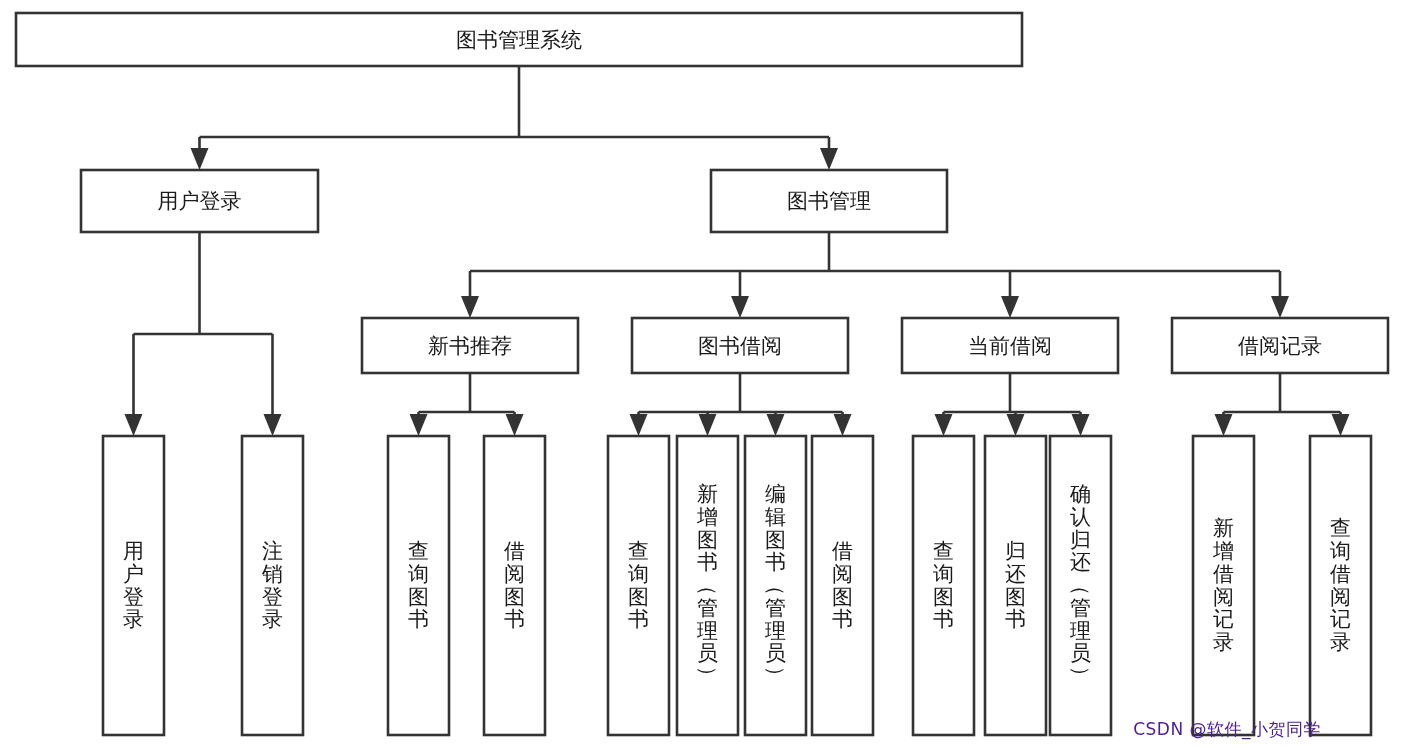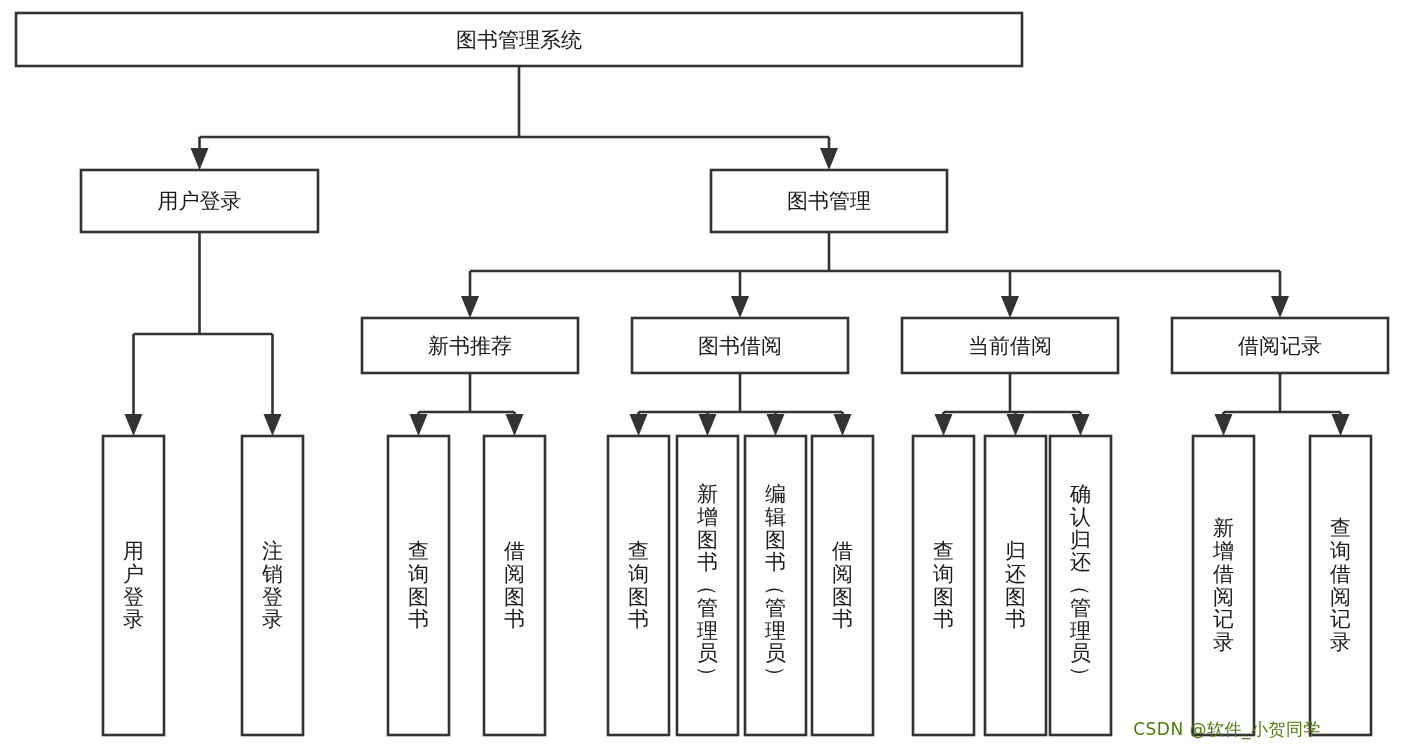--- a/index.html
+++ b/index.html
@@ -66,21 +66,21 @@
   }
   .vlabel span {
     display: block;
   }
   .watermark {
     position: absolute;
     right: 8px;
     bottom: 6px;
     font-family: "DejaVu Sans", "Liberation Sans", sans-serif;
     font-size: 17px;
-    color: #4d7c0f;
+    color: #4c1d95;
     letter-spacing: 0.5px;
     user-select: none;
   }
 </style>
 </head>
 <body>
 
 <div id="diagram-root">
   <svg id="flow-svg" viewBox="0 0 1405 747" xmlns="http://www.w3.org/2000/svg">
     <g id="connector-layer">

